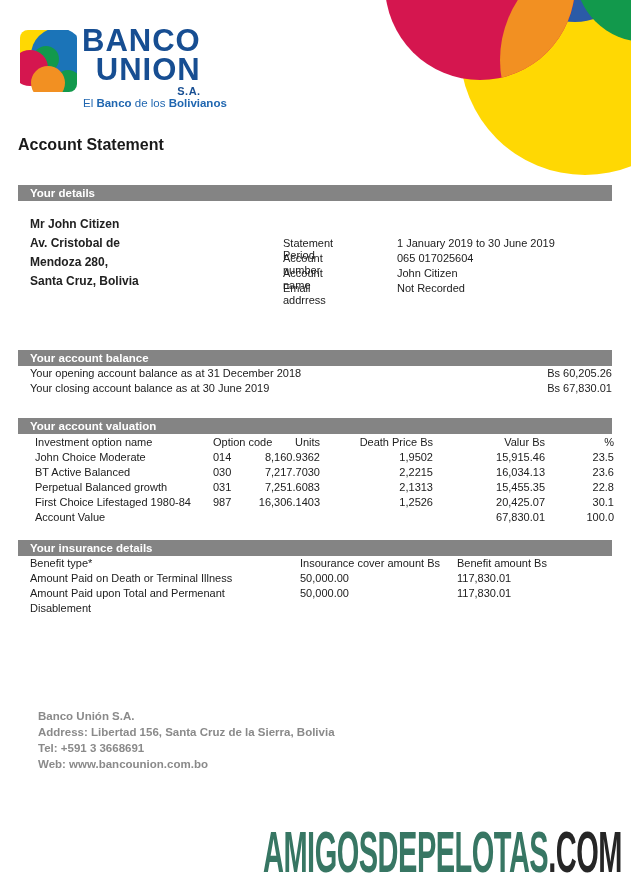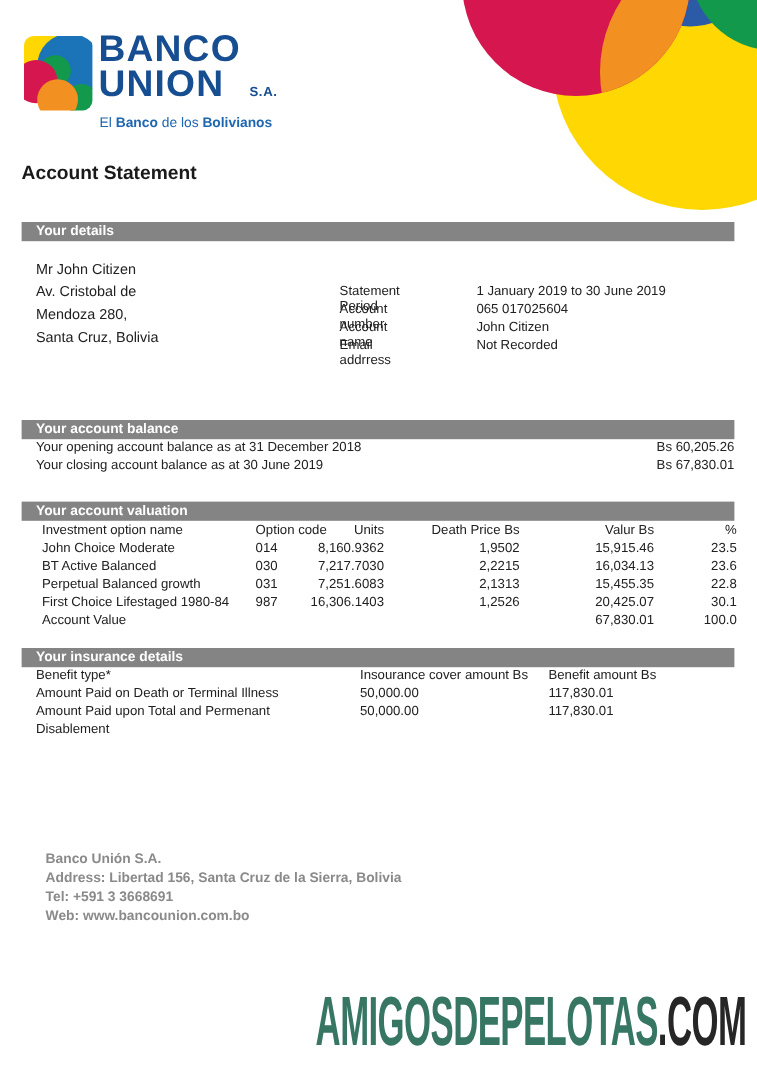--- a/index.html
+++ b/index.html
@@ -14,34 +14,34 @@
   body{font-family:"Liberation Sans","DejaVu Sans",sans-serif;color:var(--text);}
   .page{position:relative;width:631px;height:891px;background:#fff;overflow:hidden;}
 
   
   .deco{position:absolute;top:0;right:0;width:280px;height:190px;}
 
   
   .logo-icon{position:absolute;left:20px;top:30px;width:57px;height:62px;}
   .logo-text{position:absolute;left:82px;top:26px;color:var(--brand-blue);}
   .logo-line{font-weight:bold;font-size:31px;line-height:29px;letter-spacing:1px;}
-  .logo-row{display:flex;align-items:flex-end;}
+  .logo-row{display:flex;align-items:flex-end;flex-direction:column;}
   .logo-suffix{font-weight:bold;font-size:11px;margin-left:21px;line-height:14px;letter-spacing:.5px;}
   .tagline{position:absolute;left:83px;top:97px;font-size:11.5px;color:var(--tagline-blue);}
   .tagline b{font-weight:bold;}
   .page-title{position:absolute;left:18px;top:136px;font-size:16px;font-weight:bold;color:#1a1a1a;}
 
   
   .bar{position:absolute;left:18px;width:594px;height:16px;background:var(--bar-gray);
        color:#fff;font-size:11.5px;font-weight:bold;line-height:16px;padding-left:12px;}
   .bar-details{top:185px;} .bar-balance{top:350px;}
   .bar-valuation{top:418px;} .bar-insurance{top:540px;}
 
   
-  .customer{position:absolute;left:30px;top:215px;font-size:12px;font-weight:normal;line-height:19px;}
+  .customer{position:absolute;left:30px;top:215px;font-size:12px;font-weight:bold;line-height:19px;}
   .fields{position:absolute;left:283px;top:237px;font-size:11px;}
   .field-row{position:relative;height:15px;}
   .field-label{position:absolute;left:0;}
   .field-value{position:absolute;left:114px;white-space:nowrap;}
 
   
   .balance{position:absolute;left:18px;top:367px;width:594px;font-size:11px;}
   .balance-row{position:relative;height:15px;}
   .balance-label{position:absolute;left:12px;}
   .balance-value{position:absolute;right:0;text-align:right;}

